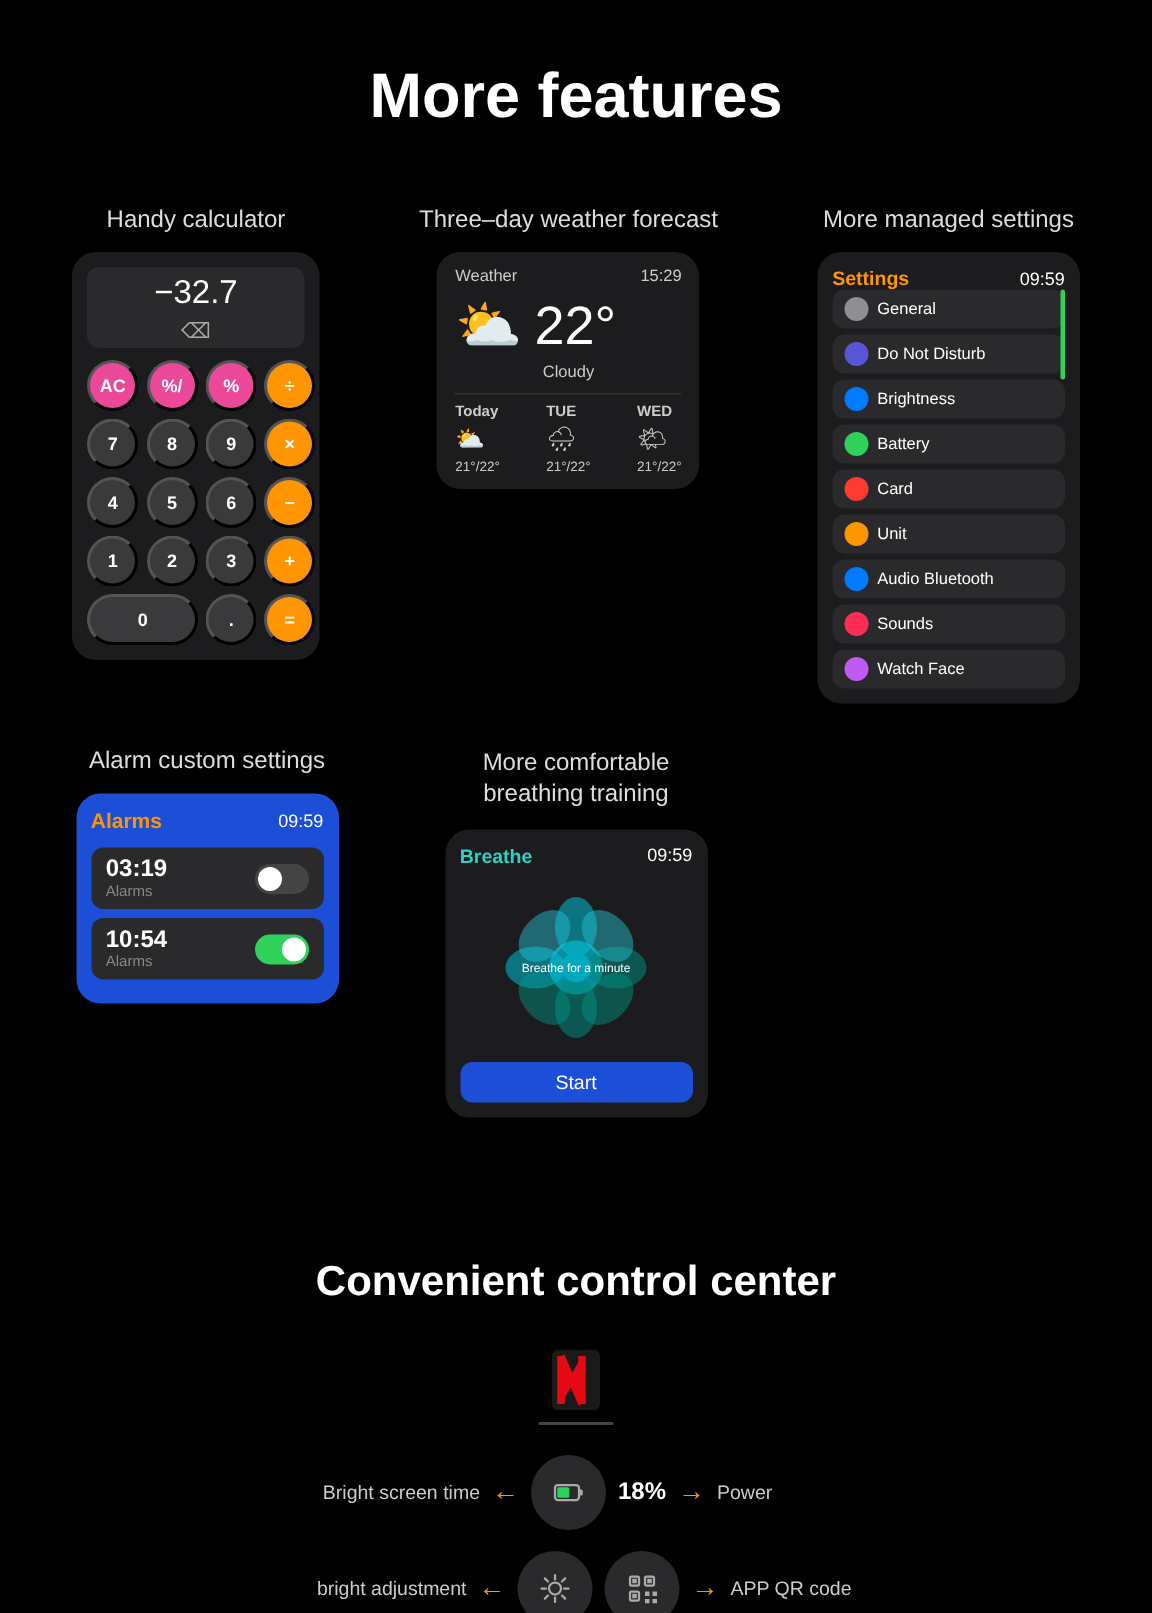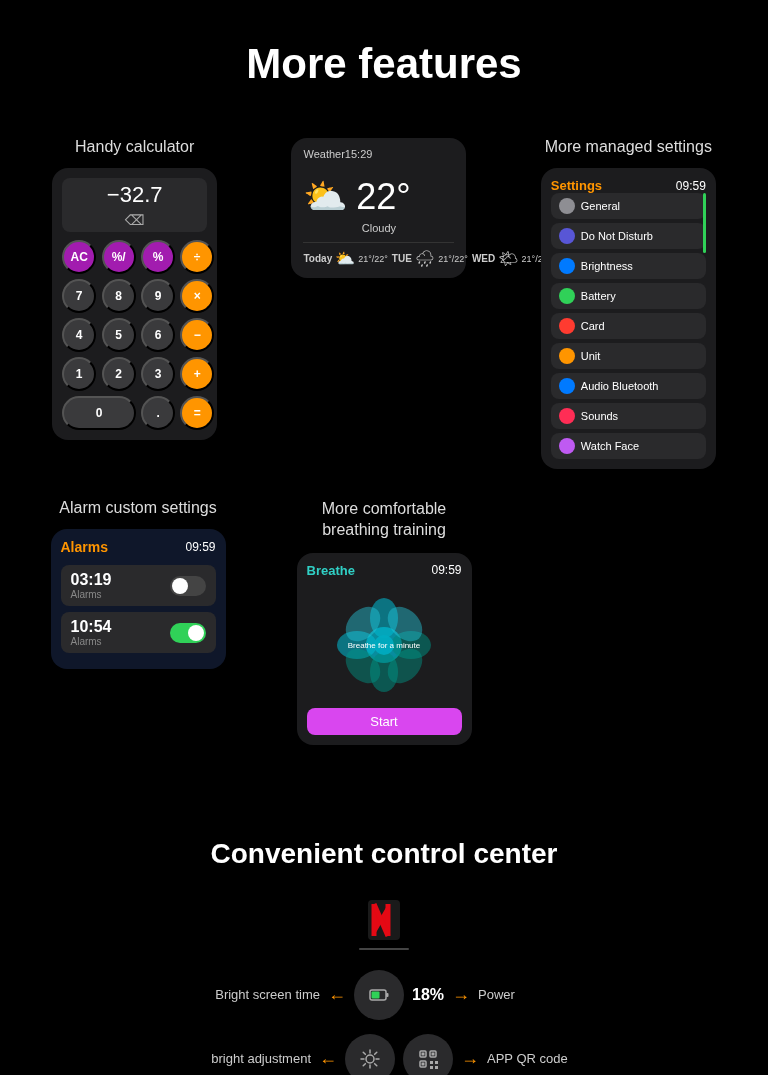--- a/index.html
+++ b/index.html
@@ -84,38 +84,38 @@
       height: 34px;
       display: flex;
       align-items: center;
       justify-content: center;
       font-size: 12px;
       font-weight: 600;
       cursor: pointer;
     }
 
     .calc-btn.dark { background: #3a3a3c; color: #fff; }
-    .calc-btn.medium { background: #a21caf; color: #fff; }
+    .calc-btn.medium { background: #ec4899; color: #fff; }
     .calc-btn.orange { background: #ff9500; color: #fff; }
     .calc-btn.zero { border-radius: 20px; width: 74px; grid-column: span 2; }
 
     
     .weather-widget {
       background: #1c1c1e;
       border-radius: 16px;
       padding: 10px 12px;
       width: 175px;
     }
 
     .weather-header {
       display: flex;
-      justify-content: flex-start;
+      justify-content: space-between;
       font-size: 11px;
       color: #ccc;
-      margin-bottom: 16px;
+      margin-bottom: 6px;
     }
 
     .weather-main {
       display: flex;
       align-items: center;
       gap: 8px;
       margin-bottom: 4px;
     }
 
     .weather-icon-big {
@@ -138,22 +138,21 @@
     .weather-days {
       display: flex;
       justify-content: space-between;
       border-top: 1px solid #333;
       padding-top: 6px;
       gap: 4px;
     }
 
     .weather-day {
       display: flex;
-      flex-direction: row;
-      align-items: center;
+      flex-direction: column;
       gap: 3px;
       font-size: 10px;
       color: #ccc;
     }
 
     .weather-day .day-name { font-weight: 600; }
     .weather-day .day-icon { font-size: 16px; }
     .weather-day .day-range { font-size: 9px; }
 
     
@@ -224,21 +223,21 @@
     .features-middle {
       display: flex;
       justify-content: space-around;
       align-items: flex-start;
       padding: 30px 20px 10px;
       gap: 10px;
     }
 
     
     .alarm-widget {
-      background: #0f172a;
+      background: #1d4ed8;
       border-radius: 16px;
       padding: 10px;
       width: 175px;
     }
 
     .alarm-header {
       display: flex;
       justify-content: space-between;
       align-items: center;
       margin-bottom: 10px;
@@ -334,21 +333,21 @@
       color: #fff;
     }
 
     .breathing-flower {
       width: 110px;
       height: 110px;
       margin: 4px 0;
     }
 
     .breathing-start-btn {
-      background: #d946ef;
+      background: #1d4ed8;
       color: #fff;
       border: none;
       border-radius: 8px;
       padding: 6px 30px;
       font-size: 13px;
       cursor: pointer;
       margin-top: 4px;
       width: 100%;
       text-align: center;
     }
@@ -498,20 +497,21 @@
         <button class="calc-btn dark">3</button>
         <button class="calc-btn orange">+</button>
         <button class="calc-btn dark zero">0</button>
         <button class="calc-btn dark">.</button>
         <button class="calc-btn orange">=</button>
       </div>
     </div>
   </div>
 
   <div class="feature-block">
+    <div class="feature-label">Three–day weather forecast</div>
     <div class="weather-widget">
       <div class="weather-header">
         <span>Weather</span>
         <span>15:29</span>
       </div>
       <div class="weather-main">
         <span class="weather-icon-big">⛅</span>
         <span class="weather-temp-main">22°</span>
       </div>
       <div class="weather-desc">Cloudy</div>

